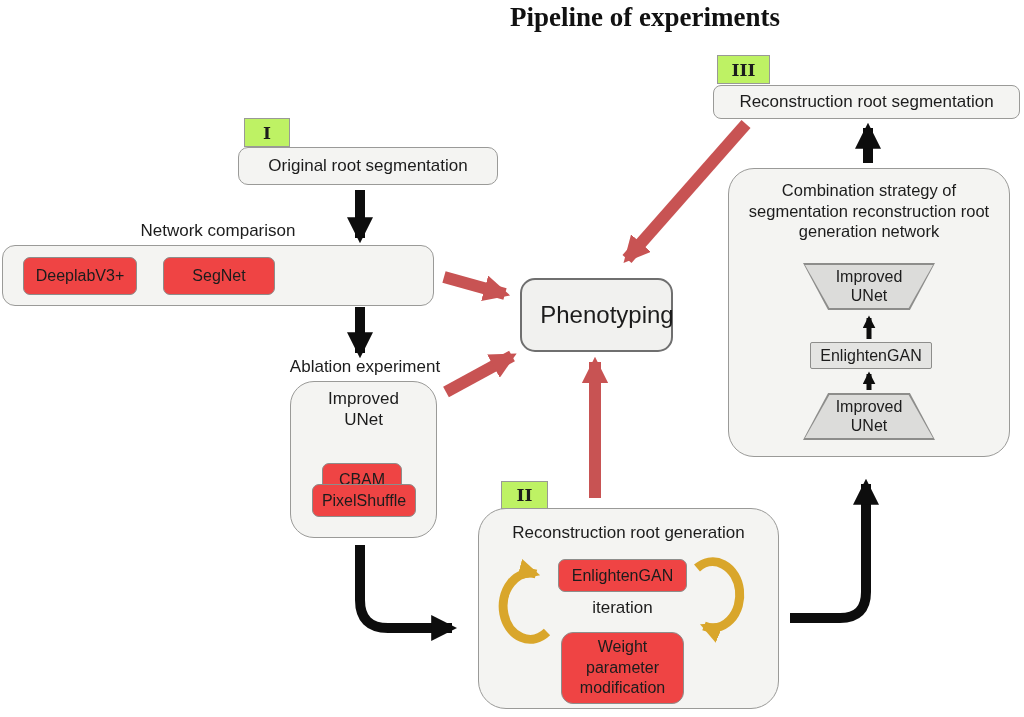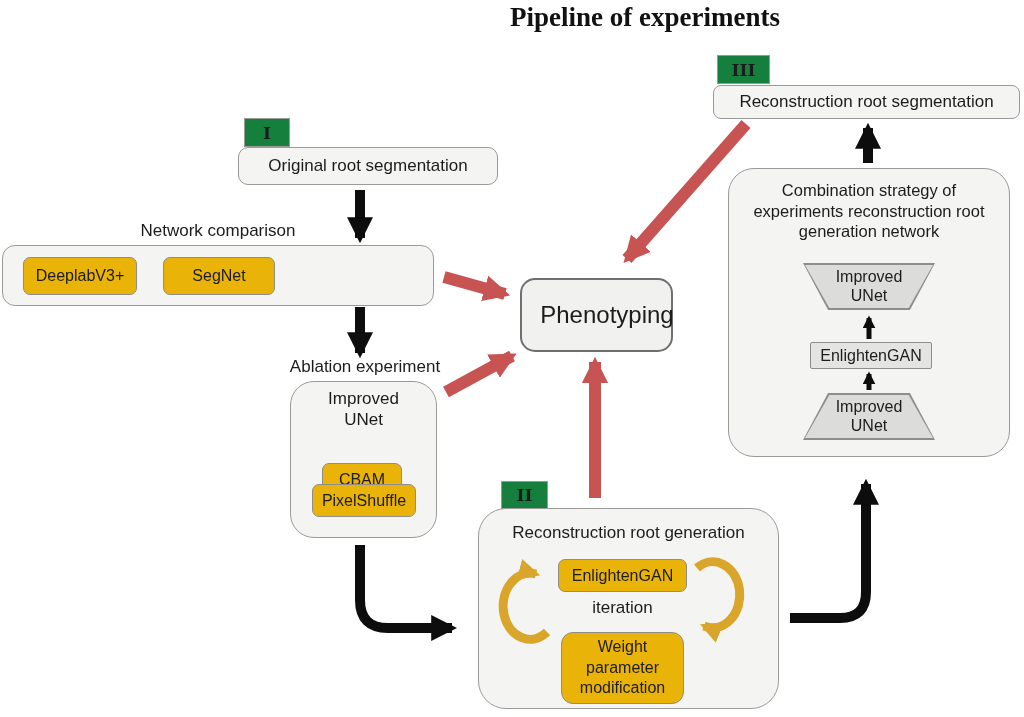--- a/index.html
+++ b/index.html
@@ -1,24 +1,24 @@
 <!DOCTYPE html>
 <html><head>
 <meta charset="utf-8">
 <style>
   html,body{margin:0;padding:0;background:#fff;}
   .canvas{position:relative;width:1024px;height:717px;background:#ffffff;overflow:hidden;
           font-family:"Liberation Sans",sans-serif;color:#1c1c1c;}
   .title{position:absolute;left:370px;top:2px;width:410px;text-align:right;
          font-family:"Liberation Serif",serif;font-weight:bold;font-size:27px;color:#111;}
   .bigbox{position:absolute;background:#f4f4f2;border:1.5px solid #9a9a98;box-sizing:border-box;}
-  .innerbox{position:absolute;background:#eab308;border:1.5px solid #8d8d8b;border-radius:7px;
+  .innerbox{position:absolute;background:#ef4444;border:1.5px solid #8d8d8b;border-radius:7px;
             box-sizing:border-box;display:flex;align-items:center;justify-content:center;
             text-align:center;font-size:16px;}
-  .labelbox{position:absolute;background:#15803d;border:1.5px solid #999996;box-sizing:border-box;
+  .labelbox{position:absolute;background:#bef264;border:1.5px solid #999996;box-sizing:border-box;
             display:flex;align-items:center;justify-content:center;
             font-family:"DejaVu Serif",serif;font-weight:600;font-size:17px;}
   .caption{position:absolute;text-align:center;font-size:17px;}
   .boxtext{position:absolute;text-align:center;font-size:17px;display:flex;
            align-items:center;justify-content:center;border-radius:17px;}
   .trap{position:absolute;}
   .trap .t-border{position:absolute;inset:0;background:#8d8d8b;}
   .trap .t-fill{position:absolute;inset:2px;background:#dcdcda;}
   .trap-top .t-border,.trap-top .t-fill{clip-path:polygon(0% 0%,100% 0%,81% 100%,19% 100%);}
   .trap-bot .t-border,.trap-bot .t-fill{clip-path:polygon(19% 0%,81% 0%,100% 100%,0% 100%);}
@@ -61,21 +61,21 @@
   <div class="caption" style="left:560px;top:598px;width:125px;">iteration</div>
   <div class="innerbox" style="left:561px;top:632px;width:123px;height:72px;border-radius:12px;font-size:16px;line-height:1.3;">
       <span style="width:100px;">Weight parameter modification</span>
     </div>
 
   <div class="labelbox" style="left:717px;top:55px;width:53px;height:29px;">III</div>
   <div class="bigbox" style="left:713px;top:85px;width:307px;height:34px;border-radius:8px;"></div>
   <div class="boxtext" style="left:713px;top:85px;width:307px;height:34px;">Reconstruction root segmentation</div>
 
   <div class="bigbox" style="left:728px;top:168px;width:282px;height:289px;border-radius:26px;"></div>
-  <div class="boxtext" style="left:744px;top:178px;width:250px;height:66px;font-size:16.5px;line-height:1.25;">Combination strategy of experiments reconstruction root generation network</div>
+  <div class="boxtext" style="left:744px;top:178px;width:250px;height:66px;font-size:16.5px;line-height:1.25;">Combination strategy of segmentation reconstruction root generation network</div>
 
   <div class="trap trap-top" style="left:803px;top:263px;width:132px;height:47px;">
     <div class="t-border"></div>
     <div class="t-fill"></div>
     <div class="t-text">
         <span>Improved UNet</span>
       </div>
   </div>
   <div class="innerbox" style="left:810px;top:342px;width:122px;height:27px;border-radius:2px;background:#e4e4e2;">EnlightenGAN</div>
   <div class="trap trap-bot" style="left:803px;top:393px;width:132px;height:47px;">

